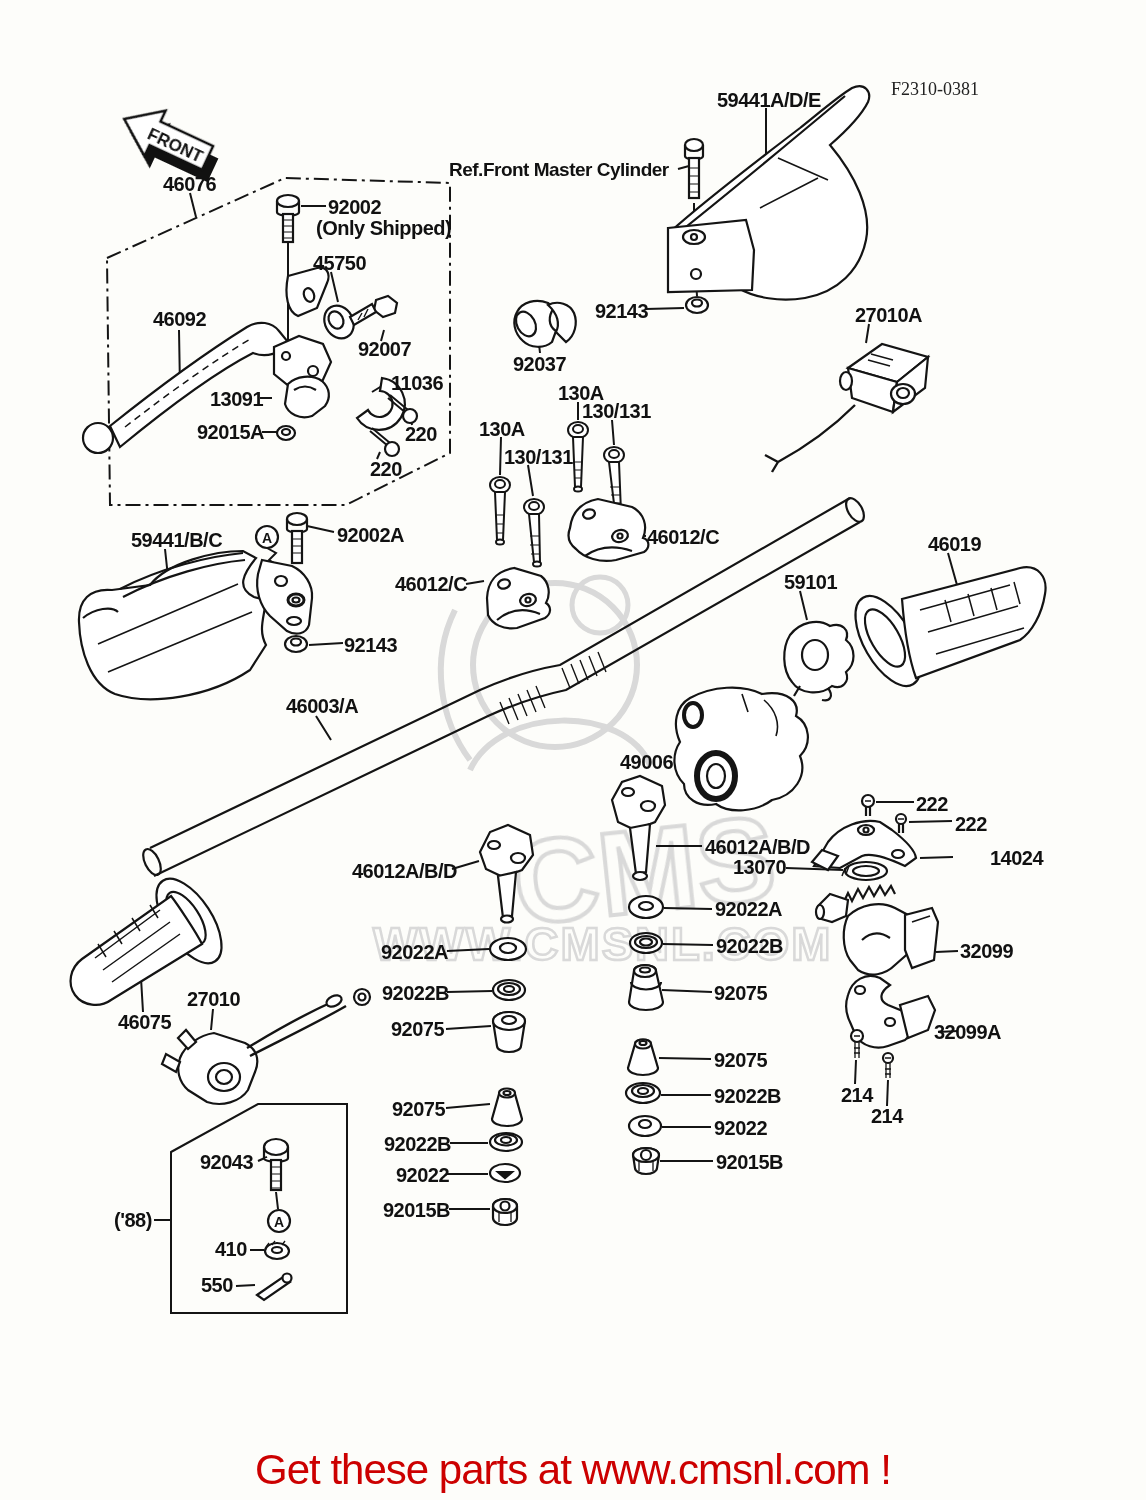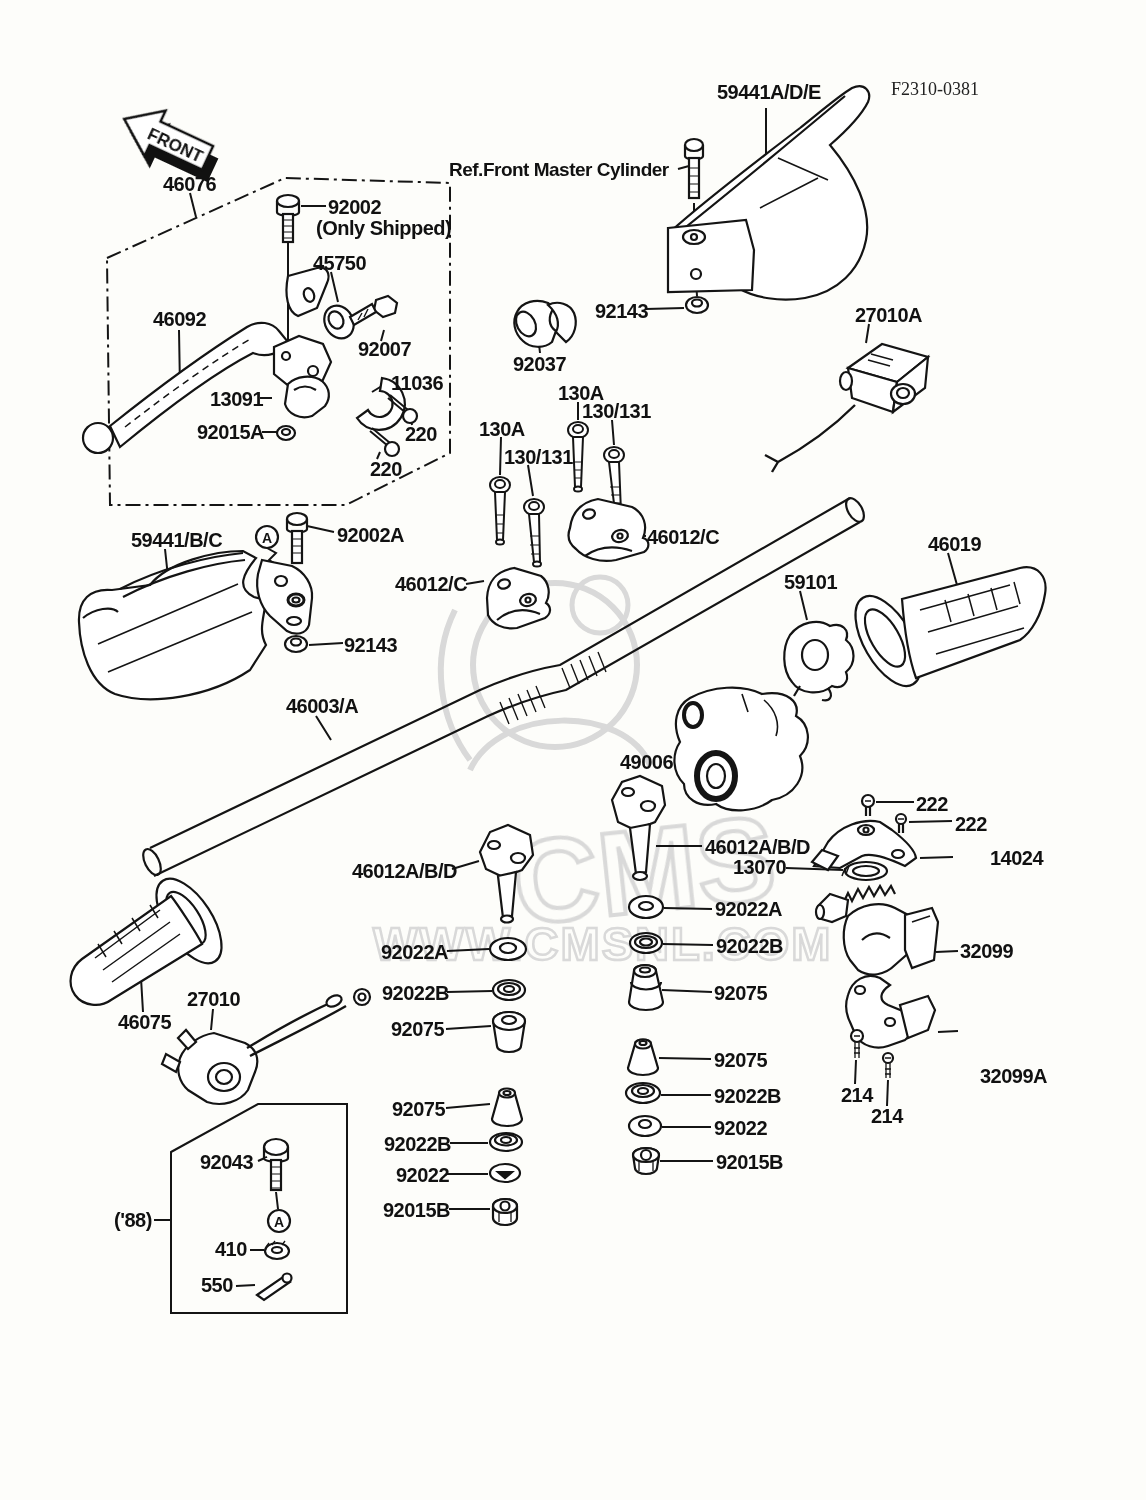--- a/index.html
+++ b/index.html
@@ -334,21 +334,21 @@
     <g fill="#fff" stroke="#141414" stroke-width="2.2">
       <circle cx="267" cy="537" r="11"></circle>
       <circle cx="279" cy="1221" r="11"></circle>
     </g>
     <text x="267" y="543" font-size="14" font-weight="bold" fill="#141414" text-anchor="middle">A</text>
     <text x="279" y="1227" font-size="14" font-weight="bold" fill="#141414" text-anchor="middle">A</text>
   </svg>
 
   <div id="fig-code">F2310-0381</div>
   <div id="labels-layer">
-      <div class="plabel" style="left: 717px; top: 82px;">59441A/D/E</div>
+      <div class="plabel" style="left: 717px; top: 90px;">59441A/D/E</div>
       <div class="plabel" style="left: 449px; top: 160px; font-size: 19px;">Ref.Front Master Cylinder</div>
       <div class="plabel" style="left: 163px; top: 174px;">46076</div>
       <div class="plabel" style="left: 328px; top: 197px;">92002</div>
       <div class="plabel" style="left: 316px; top: 218px;">(Only Shipped)</div>
       <div class="plabel" style="left: 313px; top: 253px;">45750</div>
       <div class="plabel" style="left: 153px; top: 309px;">46092</div>
       <div class="plabel" style="left: 358px; top: 339px;">92007</div>
       <div class="plabel" style="left: 210px; top: 389px;">13091</div>
       <div class="plabel" style="left: 391px; top: 373px;">11036</div>
       <div class="plabel" style="left: 197px; top: 422px;">92015A</div>
@@ -384,23 +384,24 @@
       <div class="plabel" style="left: 396px; top: 1165px;">92022</div>
       <div class="plabel" style="left: 383px; top: 1200px;">92015B</div>
       <div class="plabel" style="left: 715px; top: 899px;">92022A</div>
       <div class="plabel" style="left: 716px; top: 936px;">92022B</div>
       <div class="plabel" style="left: 714px; top: 983px;">92075</div>
       <div class="plabel" style="left: 714px; top: 1050px;">92075</div>
       <div class="plabel" style="left: 714px; top: 1086px;">92022B</div>
       <div class="plabel" style="left: 714px; top: 1118px;">92022</div>
       <div class="plabel" style="left: 716px; top: 1152px;">92015B</div>
       <div class="plabel" style="left: 960px; top: 941px;">32099</div>
-      <div class="plabel" style="left: 980px; top: 1022px; margin-top: 44px;">32099A</div>
+      <div class="plabel" style="left: 934px; top: 1022px;">32099A</div>
       <div class="plabel" style="left: 841px; top: 1085px;">214</div>
       <div class="plabel" style="left: 871px; top: 1106px;">214</div>
       <div class="plabel" style="left: 118px; top: 1012px;">46075</div>
       <div class="plabel" style="left: 187px; top: 989px;">27010</div>
       <div class="plabel" style="left: 200px; top: 1152px;">92043</div>
       <div class="plabel" style="left: 114px; top: 1210px;">('88)</div>
       <div class="plabel" style="left: 215px; top: 1239px;">410</div>
       <div class="plabel" style="left: 201px; top: 1275px;">550</div>
     </div>
+  <div id="footer-link" style="color: rgb(204, 0, 0);">Get these parts at www.cmsnl.com !</div>
 </div>
 
 </body></html>

